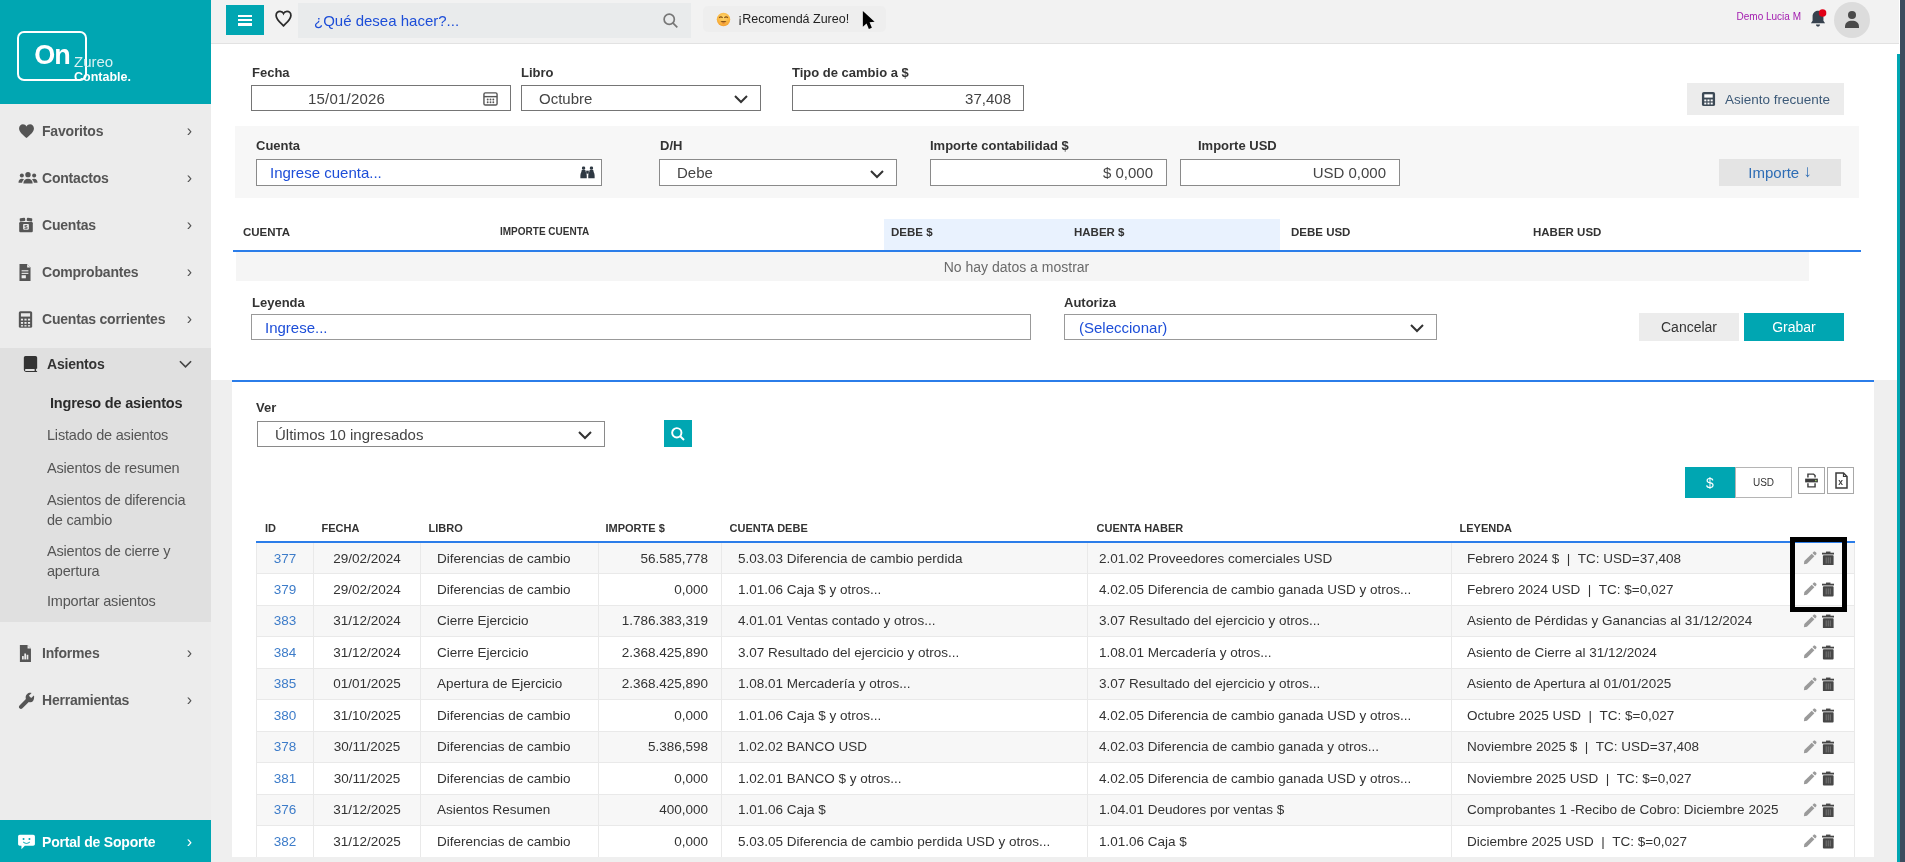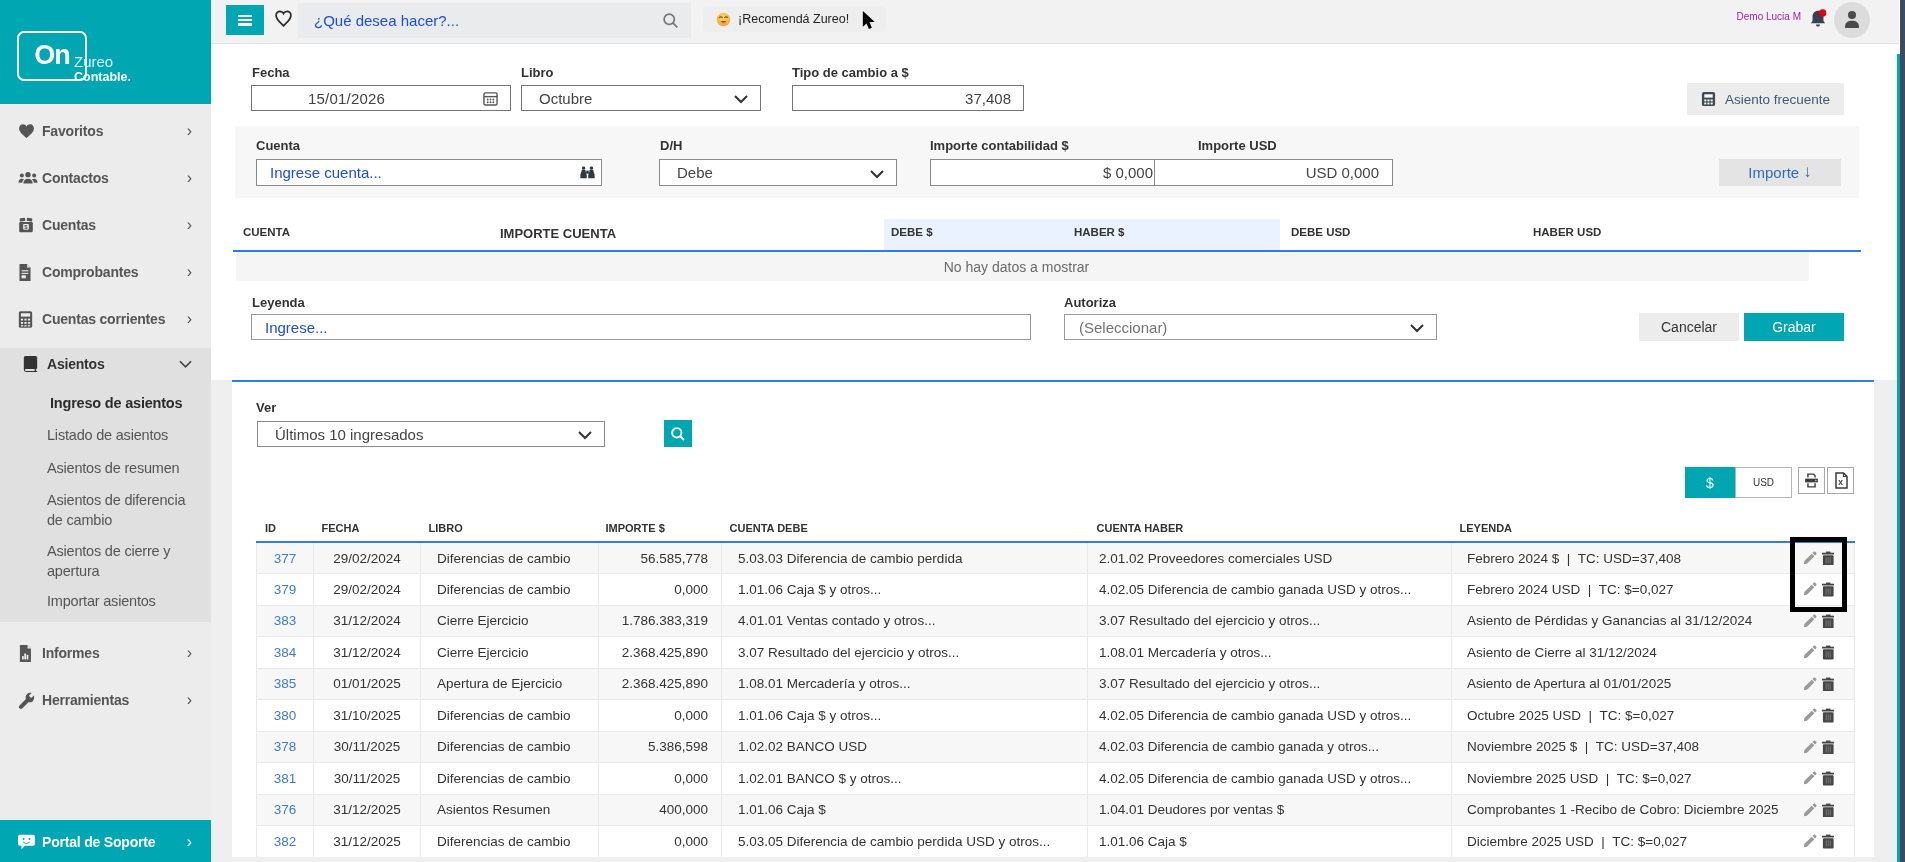--- a/index.html
+++ b/index.html
@@ -124,47 +124,47 @@
   <span style="margin-left:17px;">Debe</span>
   <svg style="position:absolute;right:12px;top:10px;" width="14" height="9" viewBox="0 0 14 9" fill="none" stroke="#333" stroke-width="2">
       <path d="M1 1 L7 7 L13 1"></path>
     </svg>
 </div>
 <div class="abs lbl" style="left:930px;top:138px;">Importe contabilidad $</div>
 <div class="inp" style="left:930px;top:159px;width:237px;height:27px;border-color:#8a8a8a;justify-content:flex-end;">
   <span style="margin-right:13px;">$ 0,000</span>
 </div>
 <div class="abs lbl" style="left:1198px;top:138px;">Importe USD</div>
-<div class="inp" style="left:1154px;top:159px;width:239px;height:27px;border-color:#8a8a8a;justify-content:flex-end;">
+<div class="inp" style="left:1180px;top:159px;width:220px;height:27px;border-color:#8a8a8a;justify-content:flex-end;">
   <span style="margin-right:13px;">USD 0,000</span>
 </div>
 <div class="abs" style="left:1719px;top:159px;width:122px;height:27px;background:#e4e4e4;display:flex;align-items:center;justify-content:center;">
   <span style="font-size:15px;color:#2e6db5;">Importe</span>
     <span style="font-size:17px;color:#2e6db5;margin-left:4px;margin-top:-2px;">↓</span>
 </div>
 
 <div class="abs" style="left:884px;top:219px;width:396px;height:31px;background:#e9f2fe;"></div>
 <div class="abs" style="left:243px;top:226px;font-size:11.5px;font-weight:bold;">CUENTA</div>
-<div class="abs" style="left:500px;top:226px;font-size:13px;font-weight:bold;">IMPORTE CUENTA</div>
+<div class="abs" style="left:500px;top:226px;font-size:10px;font-weight:bold;">IMPORTE CUENTA</div>
 <div class="abs" style="left:891px;top:226px;font-size:11.5px;font-weight:bold;">DEBE $</div>
 <div class="abs" style="left:1074px;top:226px;font-size:11.5px;font-weight:bold;">HABER $</div>
 <div class="abs" style="left:1291px;top:226px;font-size:11.5px;font-weight:bold;">DEBE USD</div>
 <div class="abs" style="left:1533px;top:226px;font-size:11.5px;font-weight:bold;">HABER USD</div>
 <div class="abs" style="left:233px;top:250px;width:1628px;height:2px;background:#2b7de9;"></div>
 <div class="abs" style="left:236px;top:252px;width:1573px;height:29px;background:#f5f5f5;display:flex;align-items:center;justify-content:center;">
   <span style="font-size:14px;color:#6a6a6a;position:relative;left:-6px;">No hay datos a mostrar</span>
 </div>
 
 <div class="abs lbl" style="left:252px;top:295px;">Leyenda</div>
 <div class="inp" style="left:251px;top:314px;width:780px;height:26px;border-color:#999;">
   <span class="ph" style="margin-left:13px;">Ingrese...</span>
 </div>
 <div class="abs lbl" style="left:1064px;top:295px;">Autoriza</div>
 <div class="inp" style="left:1064px;top:314px;width:373px;height:26px;border-color:#999;">
-  <span style="margin-left:14px;color:#737373;">(Seleccionar)</span>
+  <span style="margin-left:14px;color:#1d4ed8;">(Seleccionar)</span>
   <svg style="position:absolute;right:12px;top:9px;" width="14" height="9" viewBox="0 0 14 9" fill="none" stroke="#333" stroke-width="2">
       <path d="M1 1 L7 7 L13 1"></path>
     </svg>
 </div>
 <div class="abs" style="left:1639px;top:313px;width:100px;height:28px;background:#ececec;display:flex;align-items:center;justify-content:center;font-size:14px;color:#333;">Cancelar</div>
 <div class="abs" style="left:1744px;top:313px;width:100px;height:28px;background:#00a6b2;display:flex;align-items:center;justify-content:center;font-size:14px;color:#fff;">Grabar</div>
 
 <div class="abs" style="left:211px;top:380px;width:1688px;height:482px;background:#efefef;"></div>
 <div class="abs" style="left:232px;top:380px;width:1642px;height:477px;background:#fff;border-top:2px solid #2b7de9;"></div>
 <div class="abs lbl" style="left:256px;top:400px;">Ver</div>

